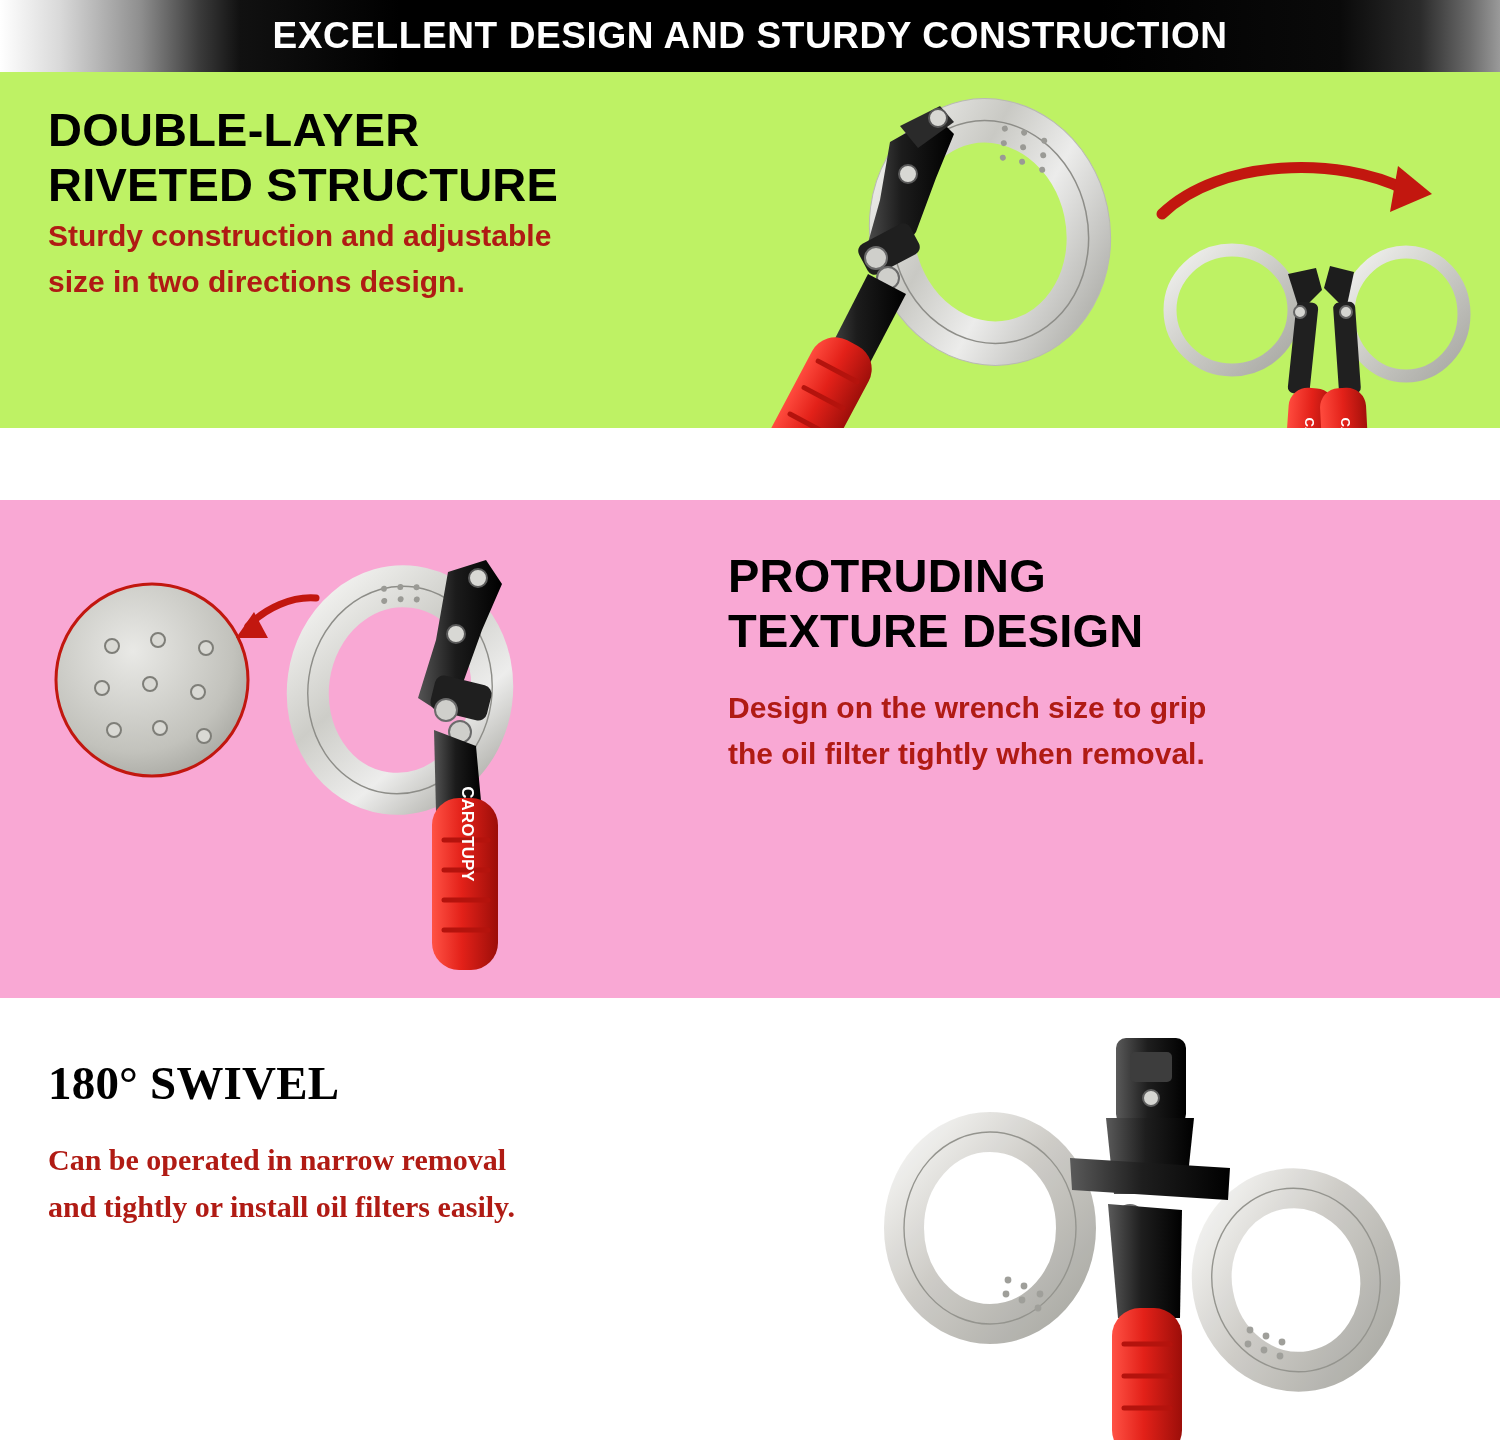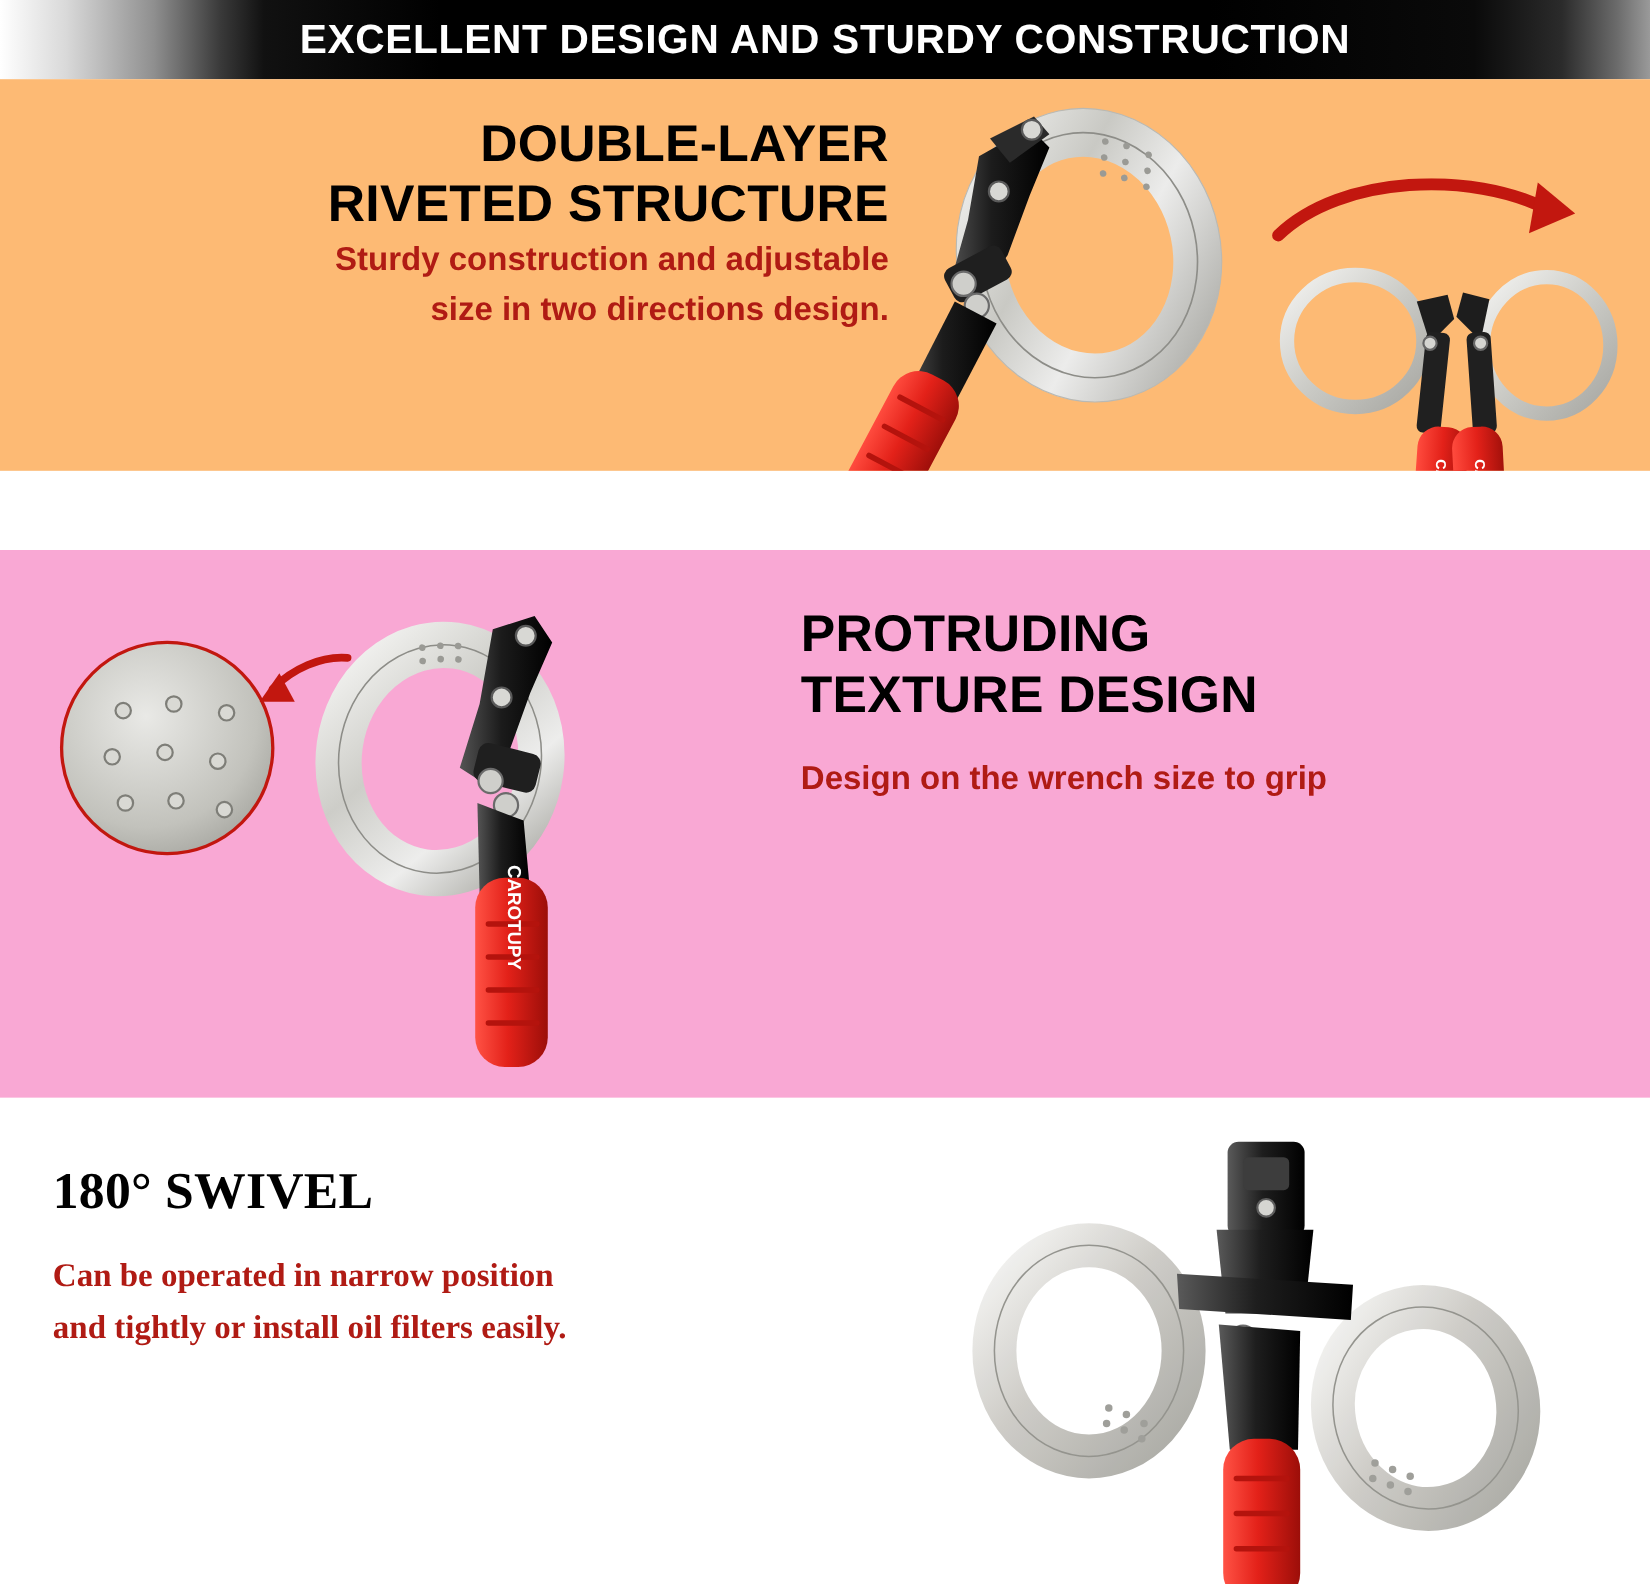--- a/index.html
+++ b/index.html
@@ -37,21 +37,21 @@
     white-space: nowrap;
   }
 
   
   .section {
     position: absolute;
     left: 0;
     width: 1500px;
     overflow: hidden;
   }
-  #section-1 { top: 72px;   height: 356px; background: #fdba74; text-align: right; }
+  #section-1 { top: 72px;   height: 356px; background: #bef264; }
   #section-2 { top: 500px;  height: 498px; background: #f9a8d4; }
   #section-3 { top: 998px;  height: 464px; background: #ffffff; font-family: Liberation Serif, serif; }
 
   .text-block { position: absolute; }
   .headline {
     color: #000000;
     font-weight: bold;
     line-height: 1.18;
     letter-spacing: 0.2px;
   }
@@ -206,20 +206,21 @@
 
 <div class="section" id="section-2">
 
   <div class="text-block" id="s2-text">
     <div class="headline">
       <div>PROTRUDING</div>
       <div>TEXTURE DESIGN</div>
     </div>
     <div class="subtext">
       <div>Design on the wrench size to grip</div>
+      <div>the oil filter tightly when removal.</div>
     </div>
   </div>
 
   <svg class="art" style="left:40px; top:50px;" width="300" height="230" viewBox="0 0 300 230">
     <defs>
       <radialGradient id="zoomG" cx="40%" cy="35%" r="75%">
         <stop offset="0%" stop-color="#e9e9e6"></stop>
         <stop offset="70%" stop-color="#c2c2bc"></stop>
         <stop offset="100%" stop-color="#a2a29c"></stop>
       </radialGradient>
@@ -300,21 +301,21 @@
   </svg>
 </div>
 
 <div class="section" id="section-3">
 
   <div class="text-block" id="s3-text">
     <div class="headline">
       <div>180° SWIVEL</div>
     </div>
     <div class="subtext">
-      <div>Can be operated in narrow position</div>
+      <div>Can be operated in narrow removal</div>
       <div>and tightly or install oil filters easily.</div>
     </div>
   </div>
 
   <svg class="art" style="left:830px; top:20px;" width="620" height="430" viewBox="0 0 620 430">
     <defs>
       <linearGradient id="steelG4" x1="0" y1="0" x2="1" y2="1">
         <stop offset="0%" stop-color="#f6f6f4"></stop>
         <stop offset="45%" stop-color="#cccac5"></stop>
         <stop offset="100%" stop-color="#a6a6a0"></stop>

